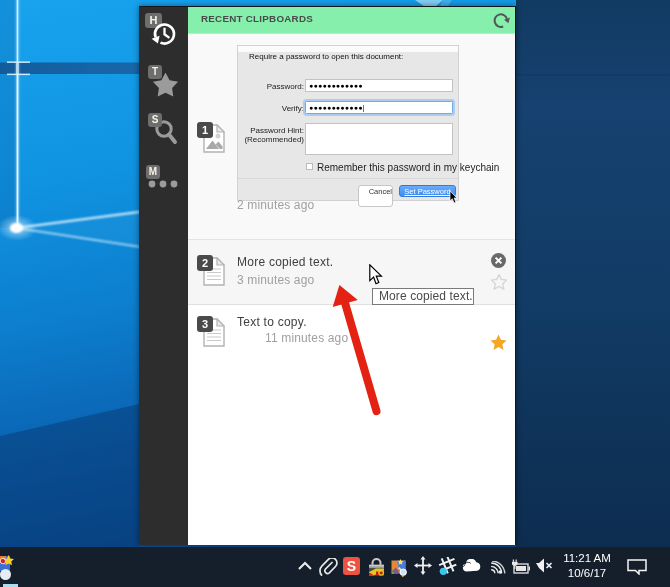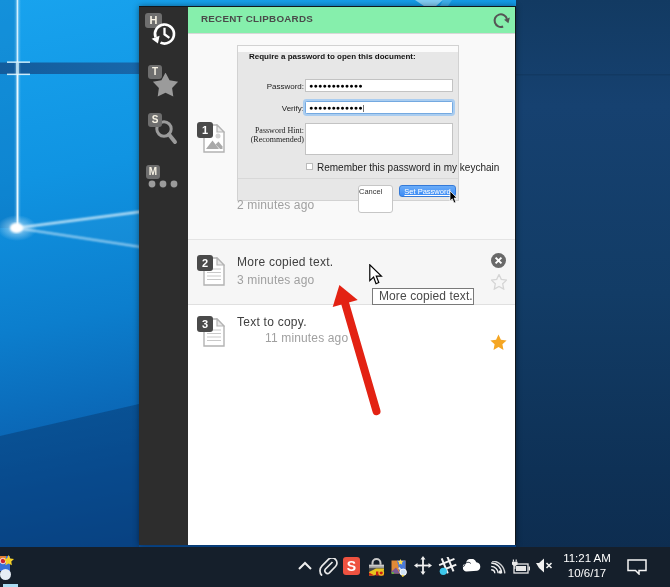--- a/index.html
+++ b/index.html
@@ -22,27 +22,27 @@
 #item1 { position:absolute; left:0; top:27px; width:327px; height:206px; background:#f9f9f9;
   border-bottom:1px solid #e4e4e4; }
 #item2 { position:absolute; left:0; top:233px; width:327px; height:65px; background:#f6f6f6;
   border-bottom:1px solid #e0e0e0; }
 #item3 { position:absolute; left:0; top:298px; width:327px; height:57px; background:#ffffff; }
 .t1 { position:absolute; left:49px; font-size:12px; color:#404040; letter-spacing:0.25px; }
 .t2 { position:absolute; left:49px; font-size:12px; color:#a0a0a0; letter-spacing:0.15px; }
 
 #thumb { position:absolute; left:49px; top:11px; width:222px; height:156px;
   background:#e7e7e7; border:1px solid #d2d2d2; font-family:"Liberation Sans",sans-serif; }
-#thumb .ttl { position:absolute; left:11px; top:6px; font-size:8px; font-weight:bold; color:#111; }
+#thumb .ttl { position:absolute; left:11px; top:6px; font-size:8px; font-weight:normal; color:#111; }
 #thumb .lab { position:absolute; font-size:8px; color:#222; text-align:right; width:60px; }
 .fld { position:absolute; left:67px; width:148px; height:13px; background:#fff;
   border:1px solid #c3c3c3; }
 .dots { position:absolute; left:71px; font-size:7px; letter-spacing:0.25px; color:#000; font-weight:bold; }
-#cancelBtn { position:absolute; left:120px; top:139px; width:35px; height:28px; background:#fff;
-  border:1px solid #c6c6c6; border-radius:3px; font-size:7.5px; color:#333; text-align:left; line-height:11px; }
+#cancelBtn { position:absolute; left:120px; top:139px; width:35px; height:22px; background:#fff;
+  border:1px solid #c6c6c6; border-radius:3px; font-size:7.5px; color:#333; text-align:right; line-height:11px; }
 #setBtn { position:absolute; left:161px; top:139px; width:57px; height:12px;
   background:linear-gradient(#6aacf8,#3c8bf5); border:1px solid #3379d8; border-radius:3px;
   font-size:7.5px; color:#fff; text-align:center; line-height:11px;text-decoration:underline; }
 
 #tooltip { position:absolute; left:372px; top:288px; width:102px; height:17px; background:#ffffff;
   border:1px solid #7a7a7a; font-size:12px; color:#4a4a4a; line-height:15px; padding-left:6px; letter-spacing:0.1px; z-index:20; }
 
 #taskbar { position:absolute; left:0; top:547px; width:670px; height:40px; background:#151f2b; z-index:30; }
 #clock { position:absolute; left:556px; top:4px; width:62px; text-align:center; color:#fff; font-size:11.5px; }
 #clock div { line-height:15px; }
@@ -171,21 +171,21 @@
 
       <div id="thumb">
         <div style="position:absolute;left:0;top:0;width:220px;height:6px;background:#fbfbfb;"></div>
         <div class="ttl">Require a password to open this document:</div>
         <div class="lab" style="left:6px;top:36px;">Password:</div>
         <div class="fld" style="top:33px;"></div>
         <div class="dots" style="top:36px;">●●●●●●●●●●●●</div>
         <div class="lab" style="left:6px;top:58px;">Verify:</div>
         <div class="fld" style="top:55px;border:1px solid #74a9e0;box-shadow:0 0 0 2px #aacdf0;border-radius:1.5px;"></div>
         <div class="dots" style="top:58px;">●●●●●●●●●●●●<span style="font-weight:normal;">|</span></div>
-        <div class="lab" style="left:6px;top:80px;line-height:9px;font-family:Liberation Serif, serif;">Password Hint:<br>(Recommended)</div>
+        <div class="lab" style="left:6px;top:80px;line-height:9px;">Password Hint:<br>(Recommended)</div>
         <div class="fld" style="top:77px;height:32px;"></div>
         <div style="position:absolute;left:68px;top:117px;width:7px;height:7px;background:#fff;border:1px solid #bbb;"></div>
         <div style="position:absolute;left:79px;top:116px;font-size:10px;color:#222;white-space:nowrap;">Remember this password in my keychain</div>
         <div style="position:absolute;left:0;top:132px;width:220px;height:1px;background:#d8d8d8;"></div>
         <div id="cancelBtn">Cancel</div>
         <div id="setBtn">Set Password</div>
         <svg style="position:absolute;left:211px;top:145px;" width="10" height="13" viewBox="0 0 10 13">
           <polygon points="1,0 1,10 3.3,7.8 5,12 6.8,11.2 5.2,7 8,7" fill="#000" stroke="#fff" stroke-width="0.7"></polygon>
         </svg>
       </div>

